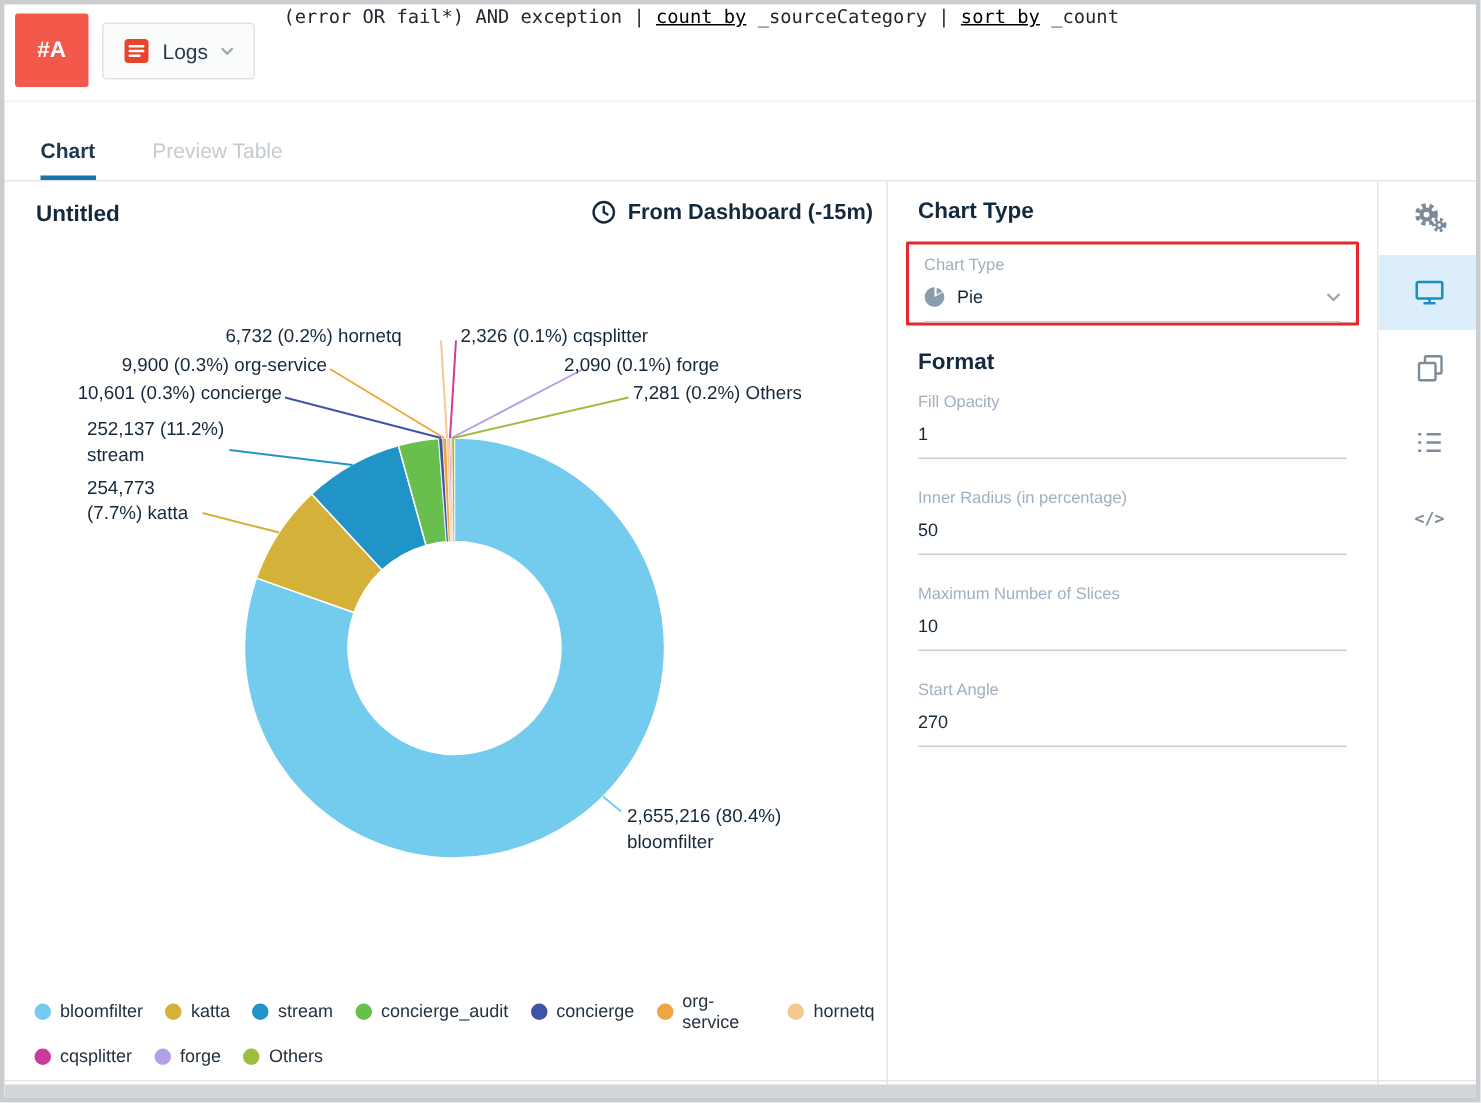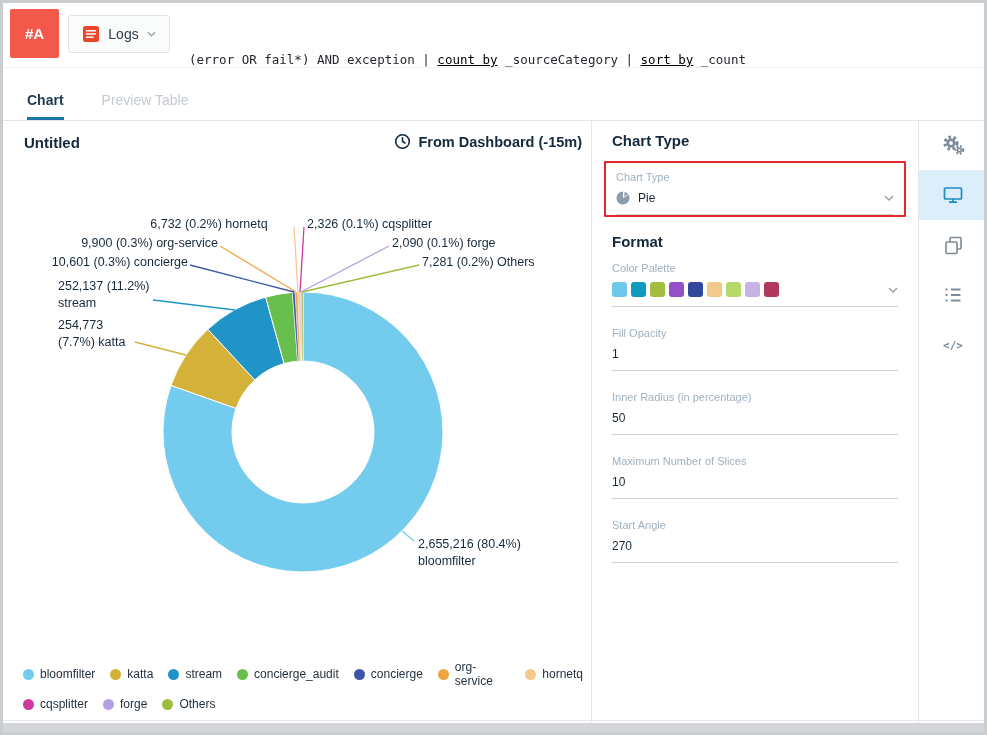--- a/index.html
+++ b/index.html
@@ -3,21 +3,21 @@
 <meta charset="utf-8">
 <style>
   html,body{margin:0;padding:0;background:#e7e8ea;font-family:"Liberation Sans",sans-serif;}
   .page{position:relative;width:987px;height:735px;box-sizing:border-box;border:3px solid #c9cdd0;background:#fff;overflow:hidden;}
 
   
   .topbar{position:absolute;top:0;left:0;right:0;height:64px;background:#fff;border-bottom:1px solid #f0f1f2;}
   .badge{position:absolute;left:7px;top:6px;width:49px;height:49px;background:#f2594a;color:#fff;font-weight:bold;font-size:15px;display:flex;align-items:center;justify-content:center;border-radius:2px;}
   .logs-btn{position:absolute;left:65px;top:12px;height:38px;width:102px;box-sizing:border-box;border:1px solid #e1e3e5;background:#fafbfb;border-radius:3px;display:flex;align-items:center;justify-content:center;gap:8px;cursor:pointer;}
   .logs-btn .lbl{font-size:14px;color:#2a3b4a;font-weight:500;}
-  .query{position:absolute;left:186px;top:0;height:64px;right:16px;display:flex;align-items:flex-end;font-family:"DejaVu Sans Mono",monospace;font-size:12.5px;white-space:pre;overflow:hidden;}
+  .query{position:absolute;left:186px;top:0;height:64px;right:16px;display:flex;align-items:flex-start;font-family:"DejaVu Sans Mono",monospace;font-size:12.5px;white-space:pre;overflow:hidden;}
   .q-plain{color:#26262f;}
   .q-kw{color:#000000;text-decoration:underline;}
 
   
   .tabs{position:absolute;top:64px;left:0;right:0;height:53px;display:flex;align-items:flex-end;gap:38px;padding-left:24px;box-sizing:border-box;}
   .tab{font-size:14px;padding-bottom:12px;cursor:pointer;}
   .tab.active{color:#1d3850;font-weight:bold;border-bottom:3px solid #1a74a8;padding-bottom:9px;}
   .tab.inactive{color:#c5cbd1;}
 
   
@@ -177,21 +177,21 @@
       </div>
       <div class="slice-label" style="left: 43px; top: 115px; width: 172px; text-align: right;">
         <div>9,900 (0.3%) org-service</div>
       </div>
       <div class="slice-label" style="left: 120px; top: 96px; width: 172px; text-align: center;">
         <div>6,732 (0.2%) hornetq</div>
       </div>
       <div class="slice-label" style="left: 304px; top: 96px;">
         <div>2,326 (0.1%) cqsplitter</div>
       </div>
-      <div class="slice-label" style="left: 389px; top: 115px;">
+      <div class="slice-label" style="left: 373px; top: 115px;">
         <div>2,090 (0.1%) forge</div>
       </div>
       <div class="slice-label" style="left: 419px; top: 134px;">
         <div>7,281 (0.2%) Others</div>
       </div>
     </div>
 
   <div class="vline1"></div>
 
   <div class="settings">
@@ -206,39 +206,20 @@
           </svg>
         <span class="f-value">Pie</span>
         <svg class="caret" width="10" height="6" viewBox="0 0 10 6">
             <path d="M1 1 L5 5 L9 1" stroke="#98a4ae" stroke-width="1.5" fill="none"></path>
           </svg>
       </div>
     </div>
 
     <div class="s-head">Format</div>
 
-    <div class="f-group">
-      <div class="f-label">Color Palette</div>
-      <div class="f-row">
-        <div class="swatches">
-            <span class="swatch" style="background: rgb(110, 200, 232);"></span>
-            <span class="swatch" style="background: rgb(15, 155, 189);"></span>
-            <span class="swatch" style="background: rgb(163, 189, 60);"></span>
-            <span class="swatch" style="background: rgb(147, 80, 200);"></span>
-            <span class="swatch" style="background: rgb(50, 72, 159);"></span>
-            <span class="swatch" style="background: rgb(243, 201, 139);"></span>
-            <span class="swatch" style="background: rgb(181, 217, 107);"></span>
-            <span class="swatch" style="background: rgb(198, 179, 230);"></span>
-            <span class="swatch" style="background: rgb(176, 58, 91);"></span>
-          </div>
-        <svg class="caret" width="10" height="6" viewBox="0 0 10 6">
-            <path d="M1 1 L5 5 L9 1" stroke="#98a4ae" stroke-width="1.5" fill="none"></path>
-          </svg>
-      </div>
-    </div>
 
     <div class="f-group">
       <div class="f-label">Fill Opacity</div>
       <div class="f-row">
         <span class="f-value">1</span>
       </div>
     </div>
 
     <div class="f-group">
       <div class="f-label">Inner Radius (in percentage)</div>

